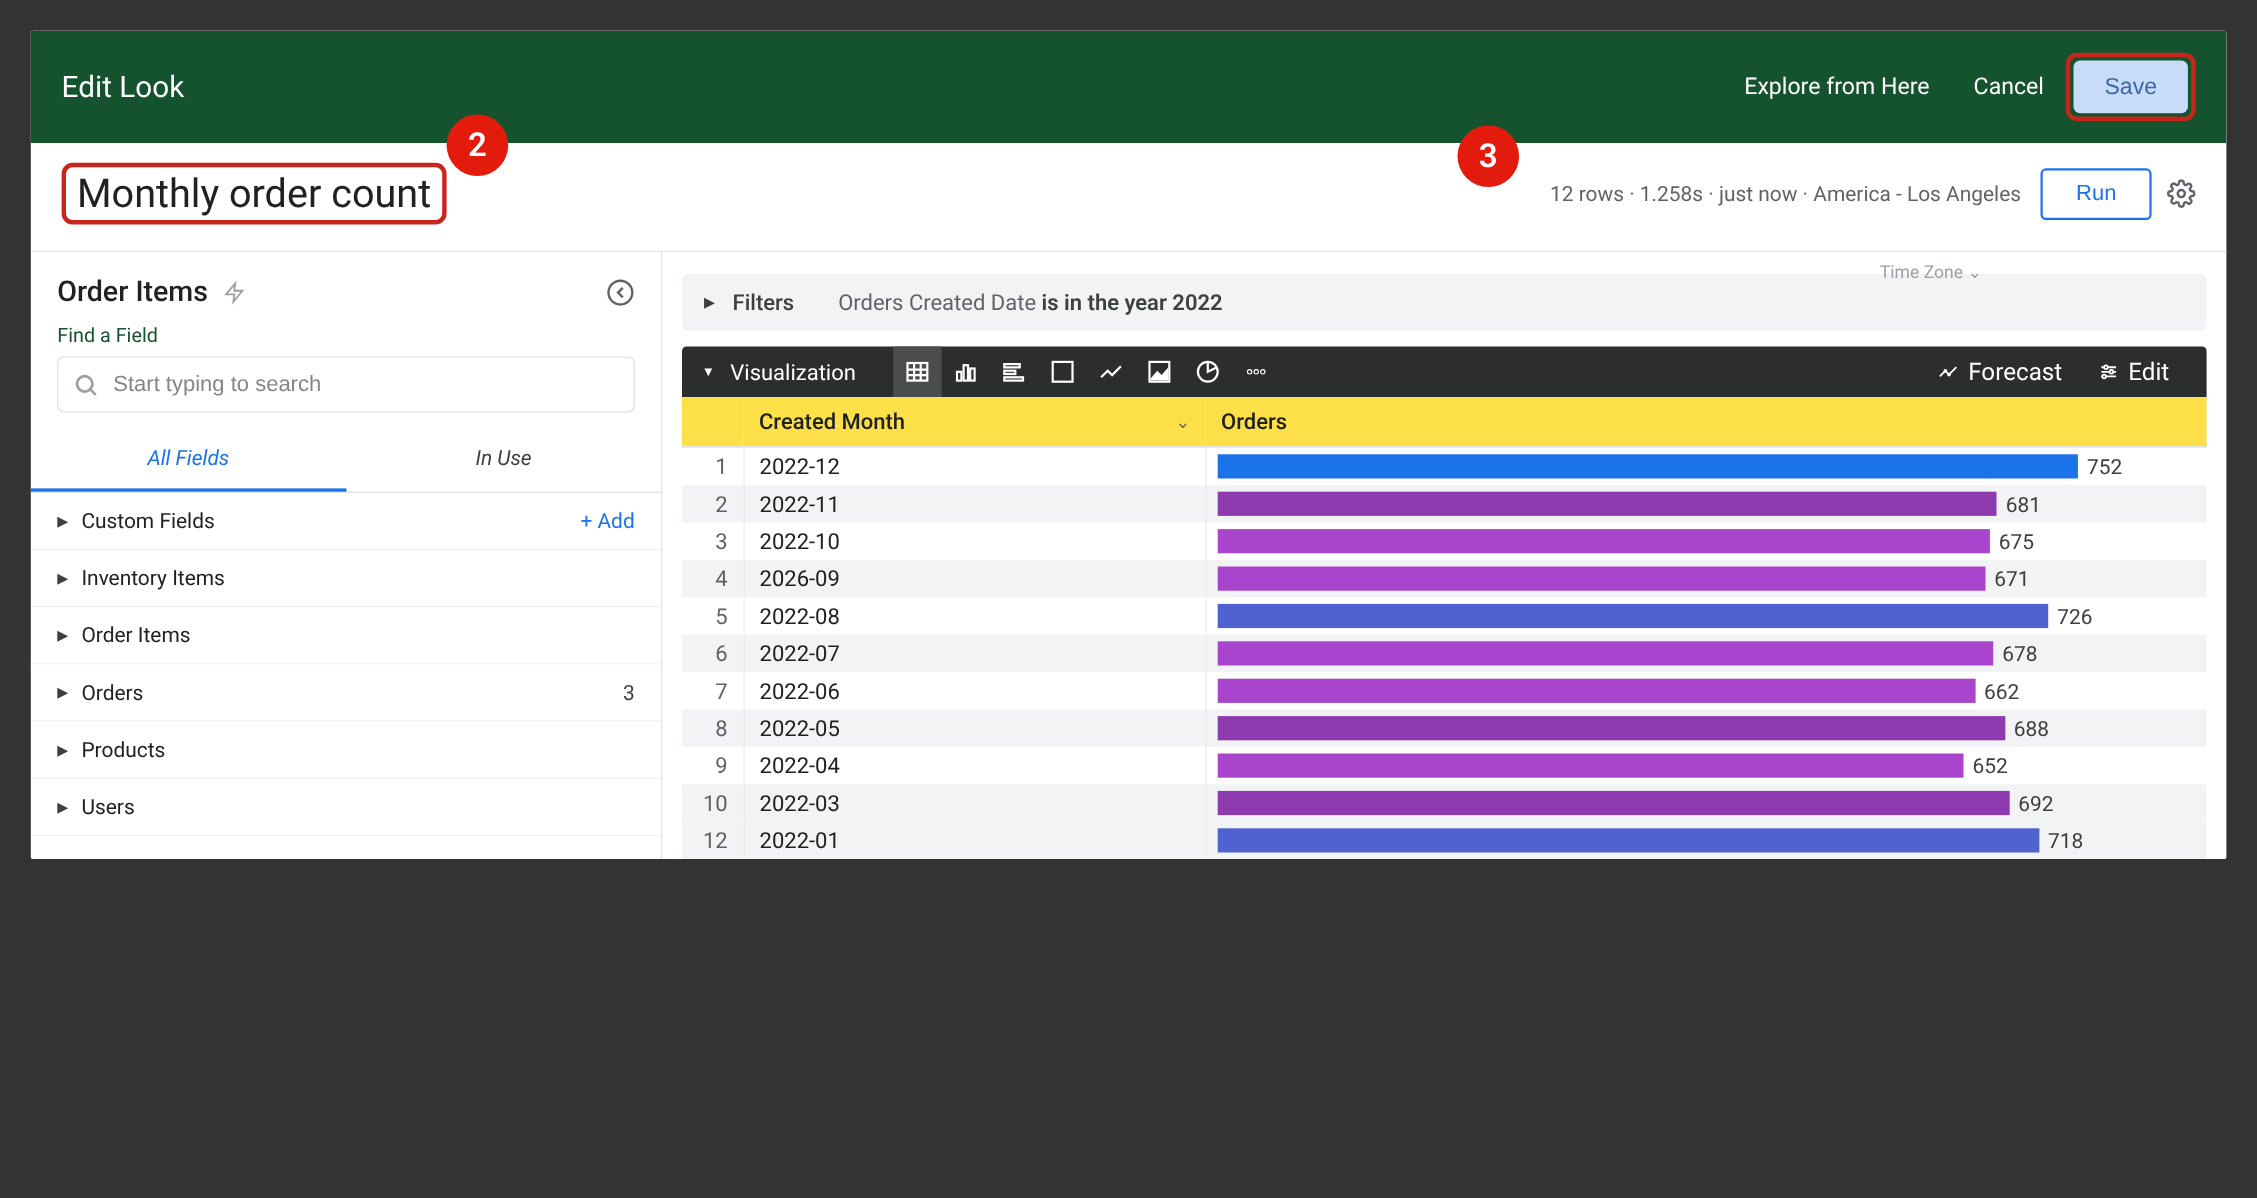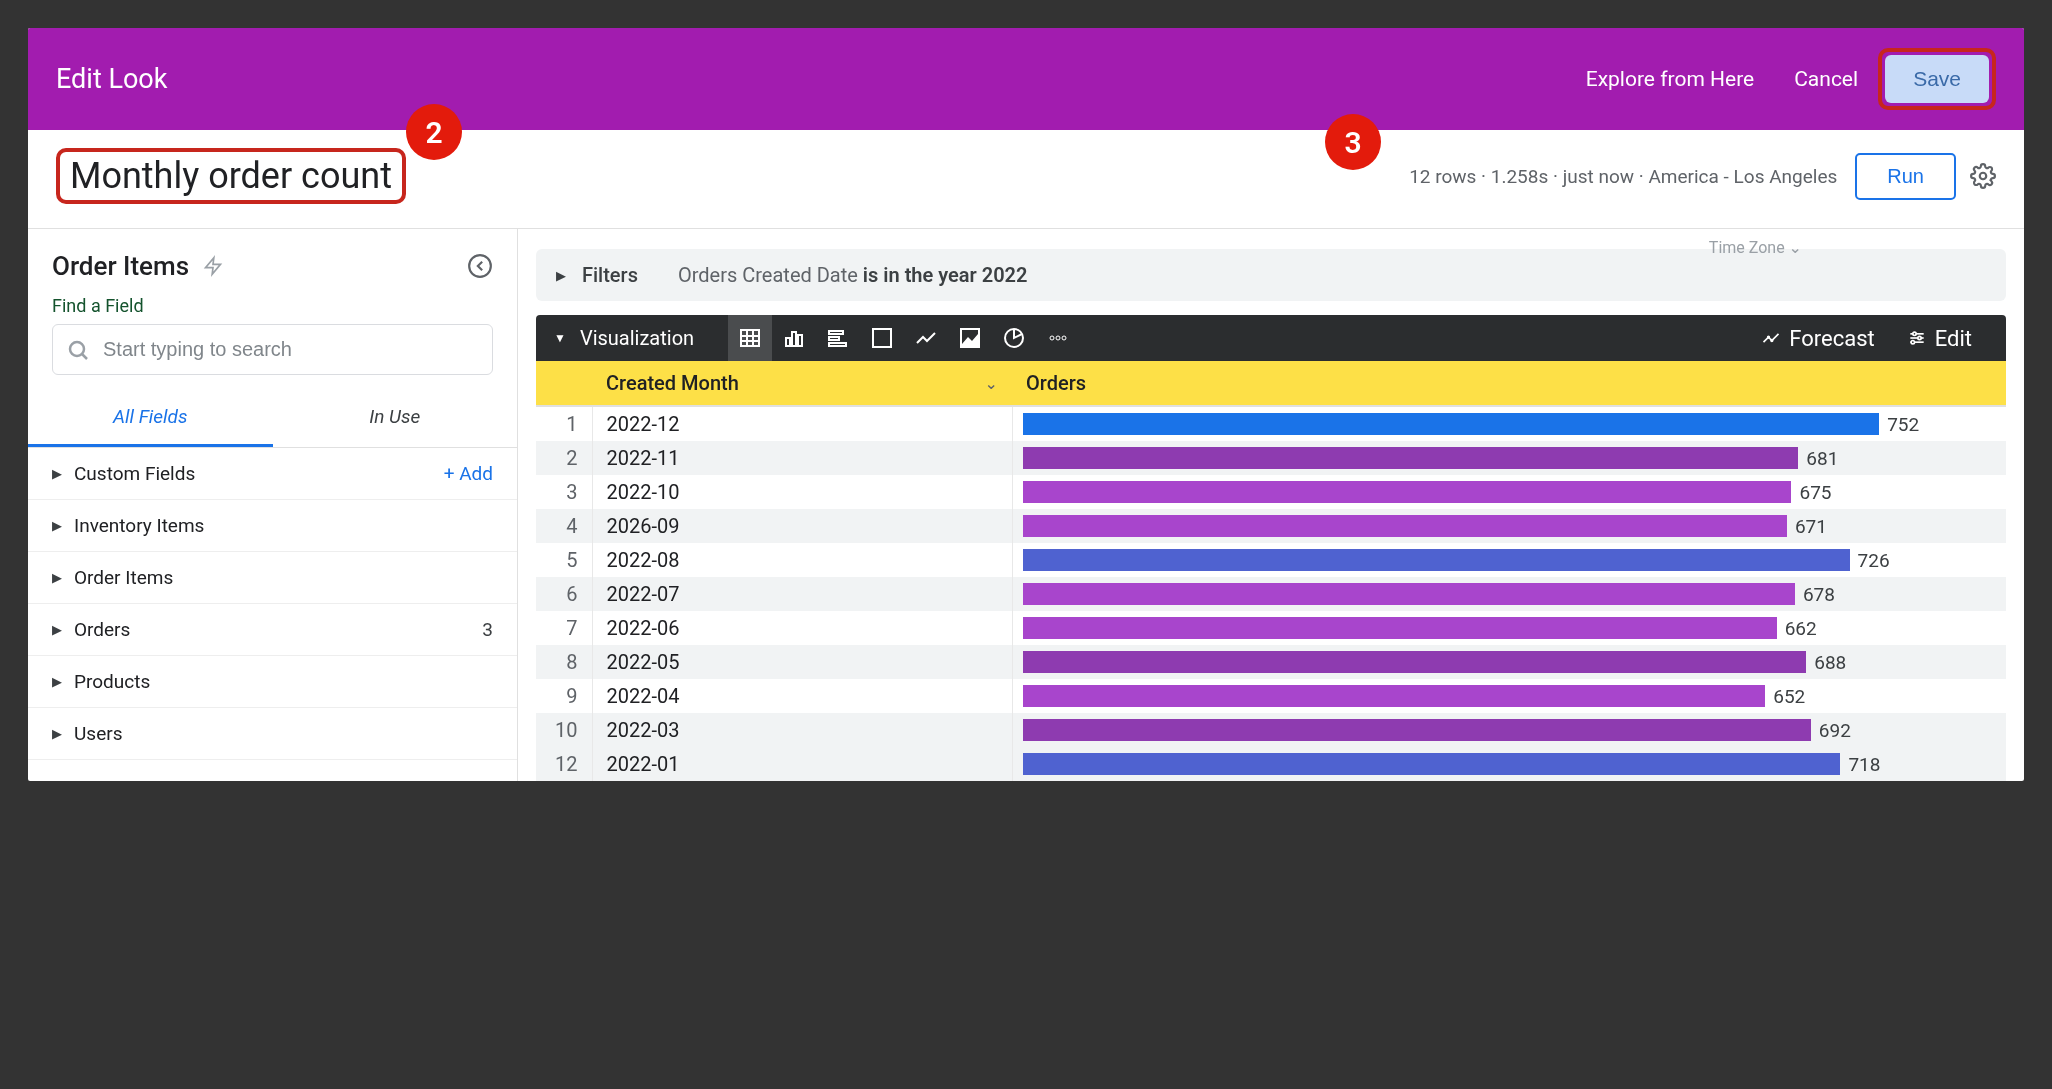--- a/index.html
+++ b/index.html
@@ -14,21 +14,21 @@
     background: #fff;
     width: 100%;
     height: 100%;
     overflow: hidden;
     border-radius: 2px;
     display: flex;
     flex-direction: column;
   }
   
   .header-bar {
-    background: #a21caf;
+    background: #14532d;
     color: #fff;
     display: flex;
     align-items: center;
     padding: 20px 28px;
   }
   .header-title {
     font-size: 27px;
     font-weight: 400;
     flex: 0 0 auto;
   }
@@ -102,21 +102,21 @@
     cursor: pointer;
   }
 
   
   .body-split {
     display: flex;
     flex: 1;
     min-height: 0;
   }
   .sidebar {
-    width: 490px;
+    width: 574px;
     border-right: 1px solid #e0e0e0;
     display: flex;
     flex-direction: column;
     padding: 22px 0 0 0;
   }
   .explore-head {
     display: flex;
     align-items: center;
     padding: 0 24px 14px 24px;
   }

